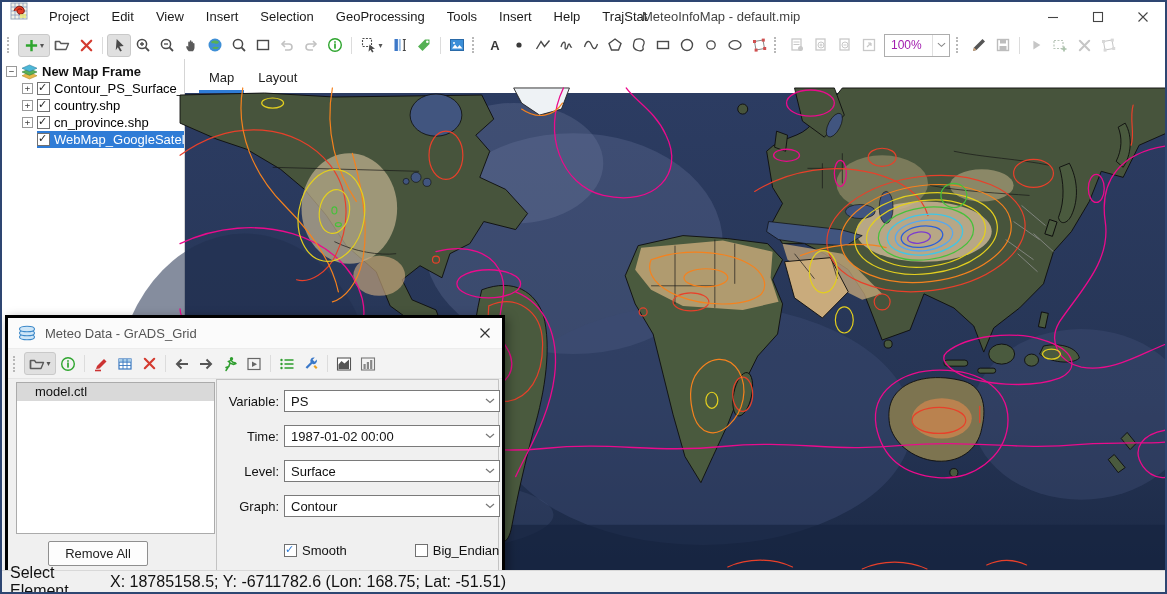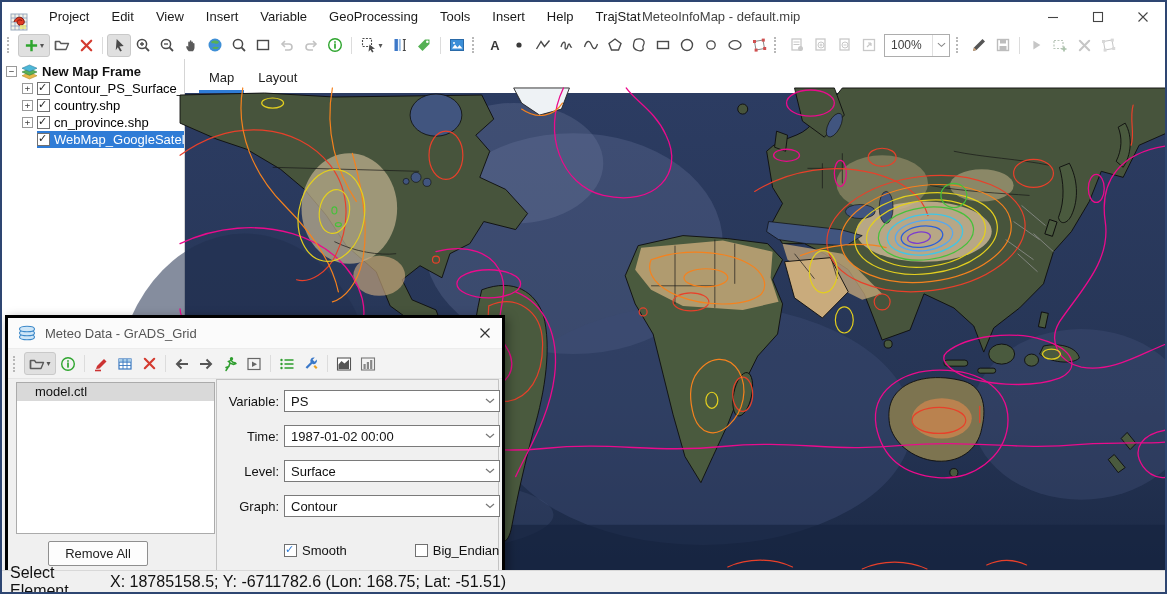--- a/index.html
+++ b/index.html
@@ -1,36 +1,36 @@
 <!DOCTYPE html>
 <html><head>
 <meta charset="utf-8">
 <style>
   html,body{margin:0;padding:0;background:#888;}
   body{width:1167px;height:594px;overflow:hidden;font-family:"Liberation Sans","DejaVu Sans",sans-serif;-webkit-font-smoothing:antialiased;}
   .win{position:relative;width:1167px;height:594px;box-sizing:border-box;border:2px solid #2e4672;background:#fff;overflow:hidden;}
 
   
-  .titlebar{height:29px;display:flex;align-items:flex-end;position:relative;background:#fff;}
+  .titlebar{height:29px;display:flex;align-items:flex-start;position:relative;background:#fff;}
   .applogo{width:18px;height:18px;margin:0 10px 0 8px;flex:none;}
   .menu-item{font-size:13px;color:#1a1a1a;padding:0 11px;line-height:29px;cursor:default;}
   .win-title{position:absolute;left:640px;top:0;line-height:29px;font-size:13px;color:#444;}
   .win-btns{position:absolute;right:0;top:0;display:flex;}
   .win-btn{width:45px;height:29px;display:flex;align-items:center;justify-content:center;}
 
   
   .toolbar{height:28px;display:flex;align-items:center;border-bottom:1px solid #e3e3e3;background:#fff;padding-left:2px;}
   .grip{width:6px;height:16px;border-left:2px dotted #b8b8b8;margin:0 3px;flex:none;}
   .tbi{width:24px;height:23px;display:flex;align-items:center;justify-content:center;flex:none;border-radius:3px;}
   .tbi.wide{width:32px;}
   .tbi.active{background:#e0e0e0;border:1px solid #c9c9c9;box-sizing:border-box;}
   .tsep{width:1px;height:17px;background:#dcdcdc;margin:0 4px;flex:none;}
   .caret{font-size:8px;color:#555;margin-left:1px;font-family:"DejaVu Sans",sans-serif;}
   .zoom-combo{display:flex;align-items:center;border:1px solid #adadad;background:#fff;height:21px;width:64px;margin:0 3px;flex:none;}
-  .zoom-combo .zv{flex:1;font-size:12px;padding-left:6px;color:#404040;}
+  .zoom-combo .zv{flex:1;font-size:12px;padding-left:6px;color:#a21caf;}
   .zoom-combo .zc{width:16px;display:flex;justify-content:center;border-left:1px solid #e0e0e0;height:100%;align-items:center;}
 
   
   .main{position:absolute;top:57px;left:0;right:0;bottom:21px;display:flex;}
   .layers-panel{width:183px;flex:none;background:#fff;border-right:1px solid #d5d5d5;overflow:hidden;padding-top:4px;box-sizing:border-box;}
   .tree-row{display:flex;align-items:center;height:17px;font-size:13px;white-space:nowrap;}
   .exp{width:11px;height:11px;border:1px solid #9a9a9a;background:#fff;font-size:9px;line-height:9px;text-align:center;color:#444;flex:none;box-sizing:border-box;margin-right:4px;font-family:"DejaVu Sans Mono",monospace;}
   .cbx{width:13px;height:13px;border:1px solid #707070;background:#fff;flex:none;box-sizing:border-box;margin-right:4px;position:relative;}
   .cbx.checked::after{content:"✓";position:absolute;left:0px;top:-2px;font-size:11px;color:#222;font-weight:bold;}
   .cbx.blue.checked::after{color:#2f7cd6;}
@@ -82,21 +82,21 @@
     <svg class="applogo" viewBox="0 0 18 18">
       <rect x="1" y="1" width="16" height="16" fill="#f2f2e8" stroke="#9ab" stroke-width="1"></rect>
       <path d="M1 5h16M1 9h16M1 13h16M5 1v16M9 1v16M13 1v16" stroke="#8899bb" stroke-width=".8"></path>
       <path d="M4 9c1-4 5-6 8-4s3 6 0 7-5-1-5-3 4-3 5-1" fill="#e23b24" stroke="#7a1408" stroke-width="1"></path>
       <rect x="10" y="12" width="6" height="4" fill="#e8e87a" opacity=".8"></rect>
     </svg>
     <span class="menu-item">Project</span>
     <span class="menu-item">Edit</span>
     <span class="menu-item">View</span>
     <span class="menu-item">Insert</span>
-    <span class="menu-item">Variable</span>
+    <span class="menu-item">Selection</span>
     <span class="menu-item">GeoProcessing</span>
     <span class="menu-item">Tools</span>
     <span class="menu-item">Insert</span>
     <span class="menu-item">Help</span>
     <span class="menu-item">TrajStat</span>
     <span class="win-title">MeteoInfoMap - default.mip</span>
     <div class="win-btns">
       <div class="win-btn">
           <svg width="12" height="12" viewBox="0 0 12 12">
             <path d="M1 6.5h10" stroke="#444" stroke-width="1.1"></path>

